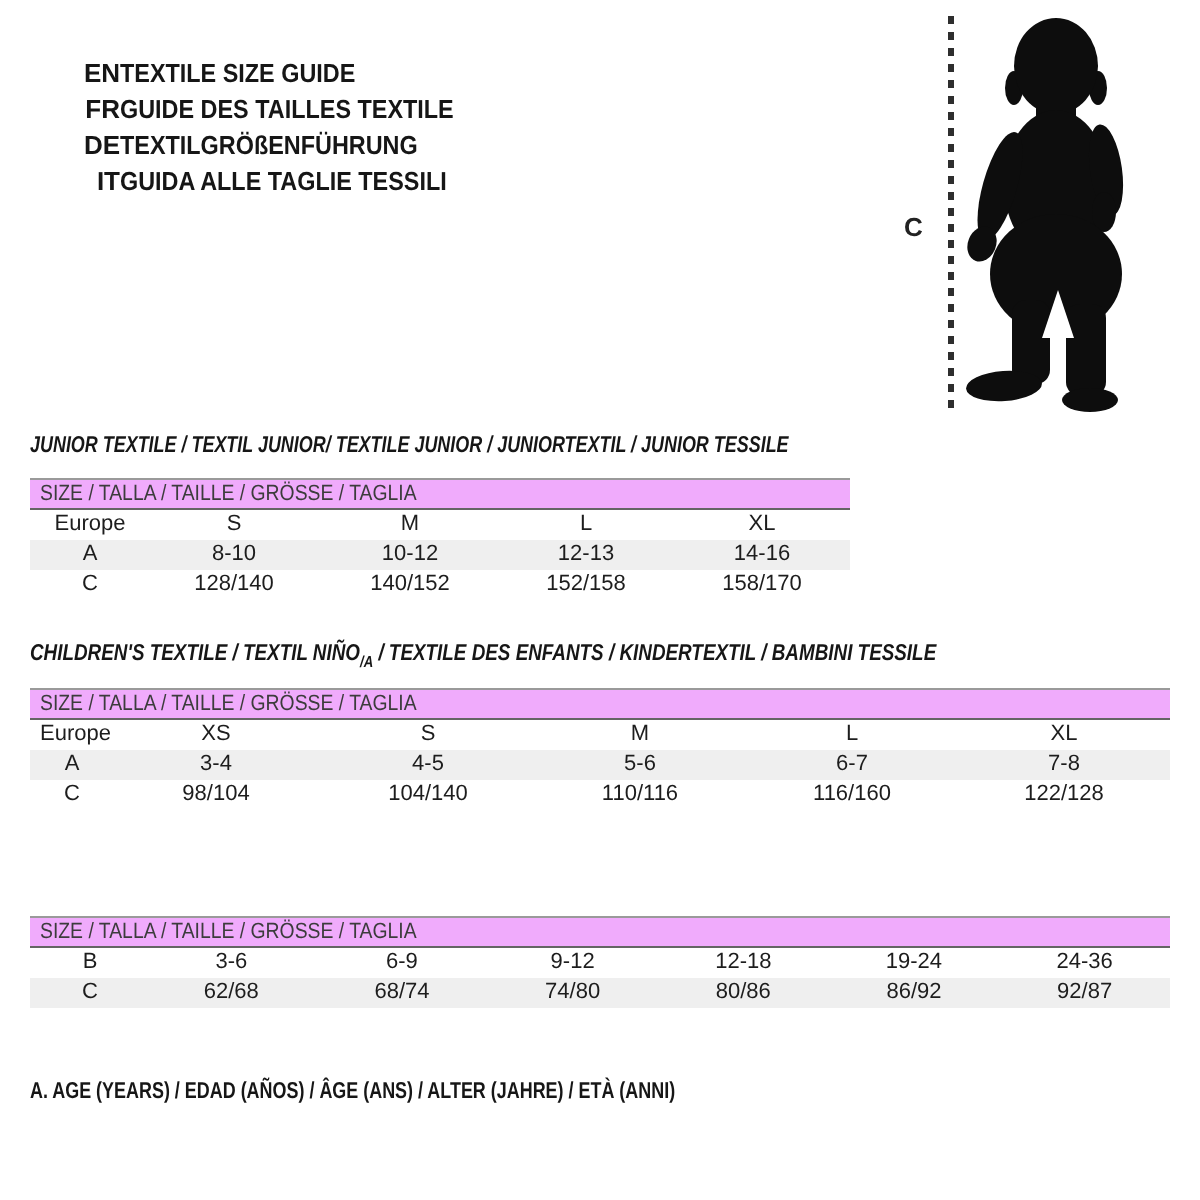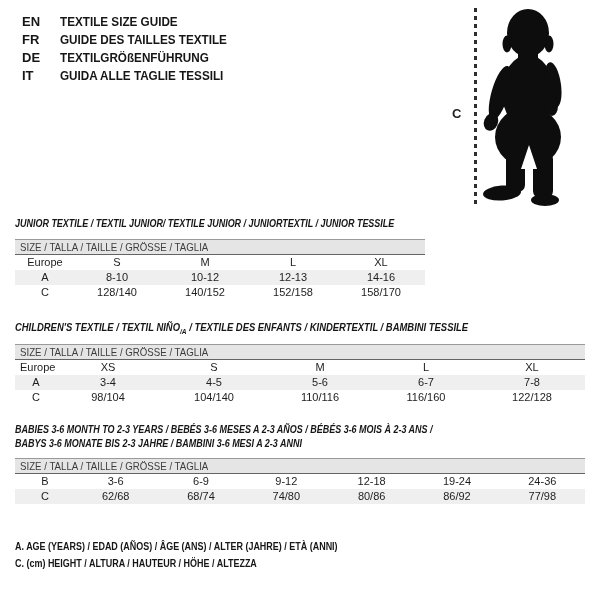--- a/index.html
+++ b/index.html
@@ -9,39 +9,39 @@
     font-family:"Liberation Sans", sans-serif; color:#1d1d1d; overflow:hidden;
   }
   
   .cond78, .cond82, .cond88, .cond90 { display:inline-block; transform-origin:0 50%; white-space:nowrap; }
   .cond78 { transform:scaleX(0.78); }
   .cond82 { transform:scaleX(0.82); }
   .cond88 { transform:scaleX(0.88); }
   .cond90 { transform:scaleX(0.90); }
 
   
-  .languages { position:absolute; left:22px; top:13px; }
+  .languages { position:absolute; left:22px; top:28px;text-align:right; }
   .lang-row { display:flex; height:18px; line-height:18px; font-weight:bold; font-size:13px; color:#161616; }
   .lang-code { width:38px; }
 
   
   .figure-label { position:absolute; left:452px; top:106px; font-weight:bold; font-size:13px; color:#222; }
   .dashed-line {
     position:absolute; left:474px; top:8px; width:3px; height:196px;
     background:repeating-linear-gradient(to bottom,#2e2e2e 0px,#2e2e2e 4px,transparent 4px,transparent 8px);
   }
   .baby-svg { position:absolute; left:480px; top:0px; }
 
   
   .tbl-title { position:absolute; left:15px; font-weight:bold; font-size:11.5px; color:#161616; line-height:14px;font-style:italic; }
 
   
   .size-table { position:absolute; left:15px; border-collapse:collapse; table-layout:fixed; font-size:11px; color:#1d1d1d; }
   .size-table th.band {
-    background:#e5e5e5; color:#3c3c3c; font-weight:normal; text-align:left;
+    background:#f0abfc; color:#3c3c3c; font-weight:normal; text-align:left;
     height:15px; padding:0 0 0 5px; line-height:13px;
     border-top:1px solid #9a9a9a; border-bottom:1px solid #646464;
   }
   .size-table td { height:15px; line-height:15px; text-align:center; padding:0 3px; font-weight:normal; }
   .size-table td.lbl { text-align:center; padding-left:5px; }
   .size-table tr.alt td { background:#efefef; }
   .t1 { top:239px; width:410px; }
   .t2 { top:344px; width:570px; }
   .t3 { top:458px; width:570px; }
   .t1 col.c-label { width:58px; }
@@ -193,24 +193,20 @@
         <td class="lbl">C</td>
         <td>98/104</td>
         <td>104/140</td>
         <td>110/116</td>
         <td>116/160</td>
         <td>122/128</td>
       </tr>
     </tbody>
   </table>
 
-  <div class="tbl-title" style="top:422px;">
-    <div><span class="cond78">BABIES 3-6 MONTH TO 2-3 YEARS / BEBÉS 3-6 MESES A 2-3 AÑOS / BÉBÉS 3-6 MOIS À 2-3 ANS /</span></div>
-    <div><span class="cond78">BABYS 3-6 MONATE BIS 2-3 JAHRE / BAMBINI 3-6 MESI A 2-3 ANNI</span></div>
-  </div>
   <table class="size-table t3">
     <colgroup>
         <col class="c-label">
         <col>
         <col>
         <col>
         <col>
         <col>
         <col>
       </colgroup>
@@ -231,23 +227,22 @@
         <td>19-24</td>
         <td>24-36</td>
       </tr>
       <tr class="alt">
         <td class="lbl">C</td>
         <td>62/68</td>
         <td>68/74</td>
         <td>74/80</td>
         <td>80/86</td>
         <td>86/92</td>
-        <td>77/98</td>
+        <td>92/87</td>
       </tr>
     </tbody>
   </table>
 
   <div class="footnotes">
     <div class="footnote-line"><span class="cond78">A. AGE (YEARS) / EDAD (AÑOS) / ÂGE (ANS) / ALTER (JAHRE) / ETÀ (ANNI)</span></div>
-    <div class="footnote-line"><span class="cond78">C. (cm) HEIGHT / ALTURA / HAUTEUR / HÖHE / ALTEZZA</span></div>
   </div>
 
 </div>
 
 </body></html>

